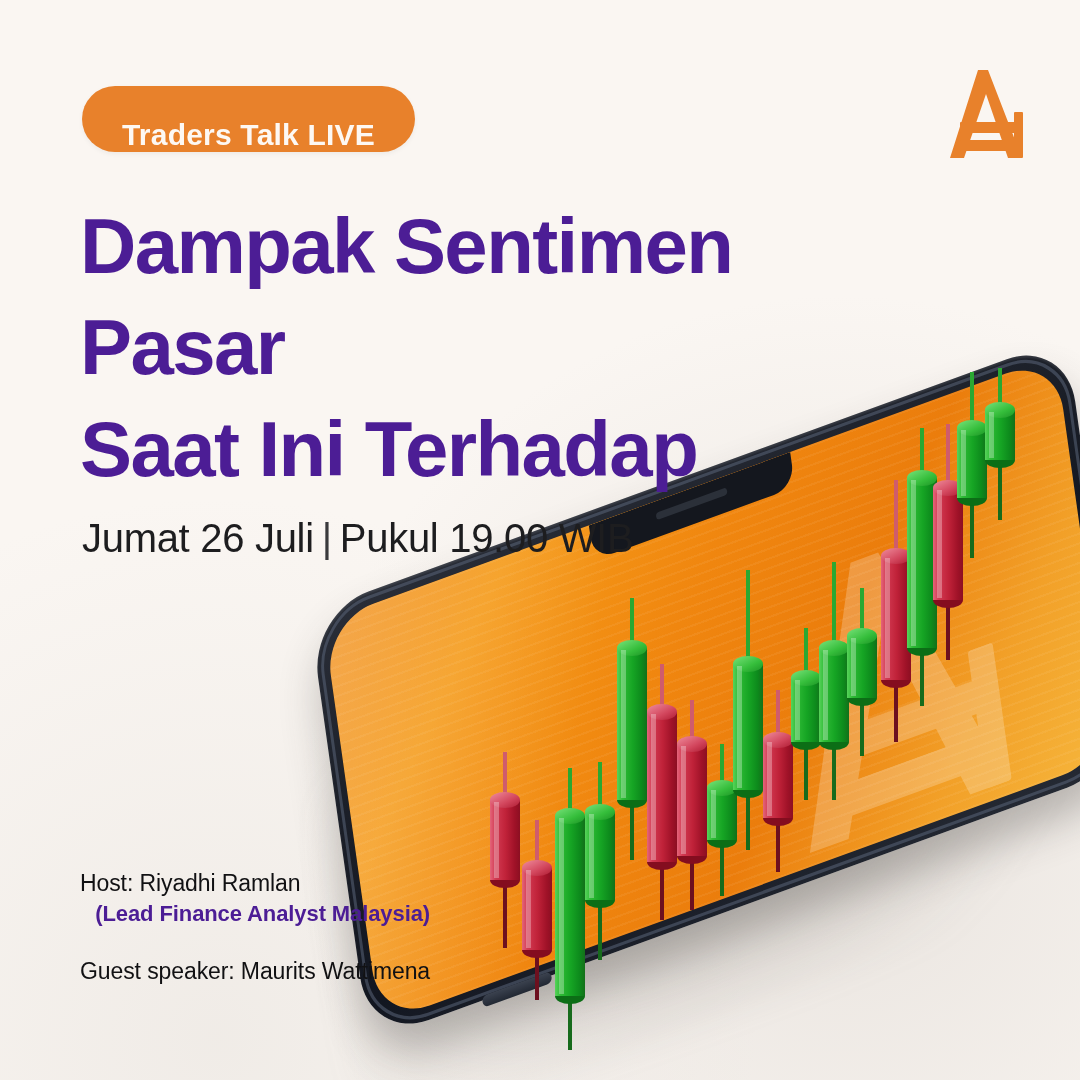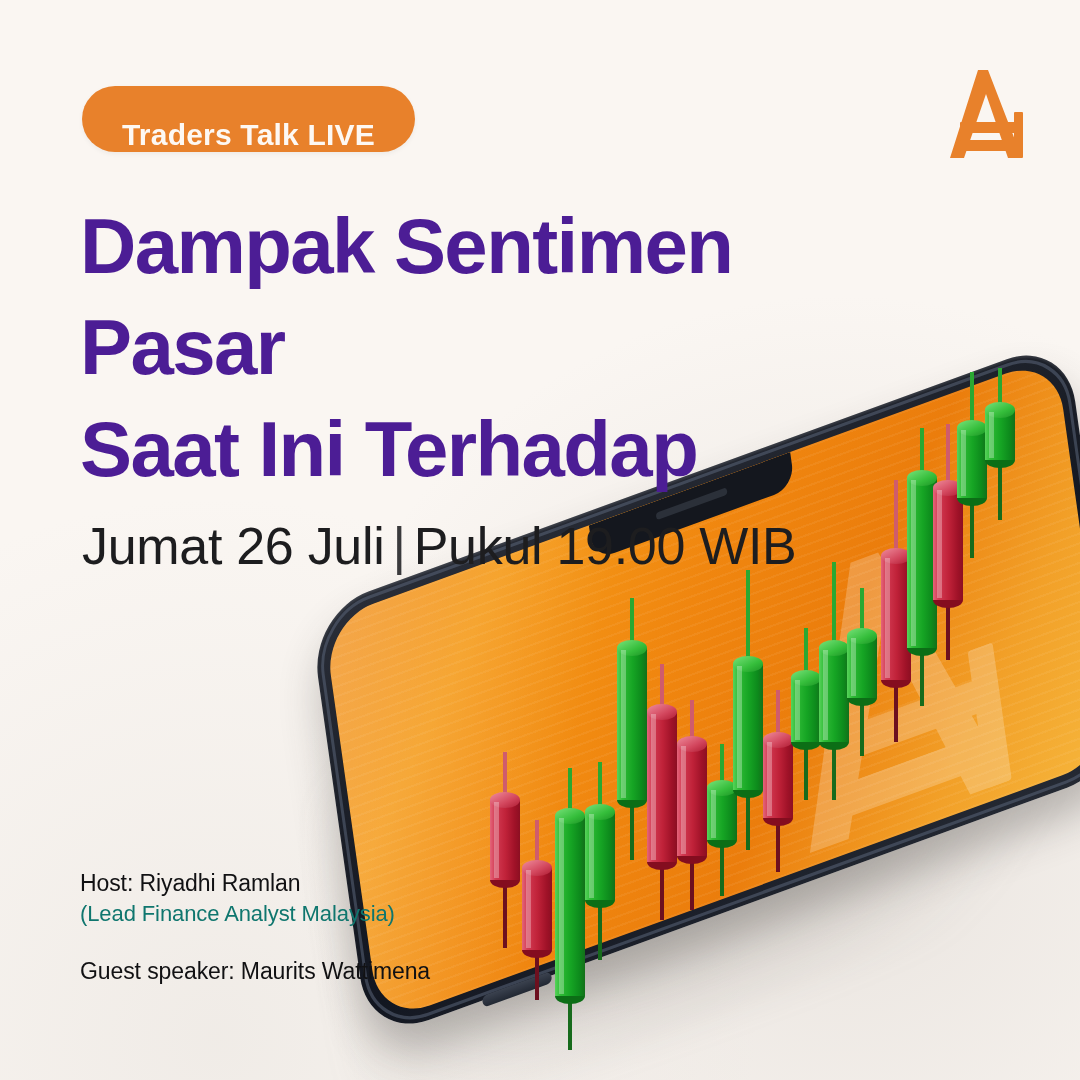--- a/index.html
+++ b/index.html
@@ -57,44 +57,45 @@
     font-weight:bold;
     line-height:1.3;
     letter-spacing:-1.6px;
   }
   .headline .l { display:block; }
 
   
   .dateline {
     position:absolute; left:82px; top:516px;
     color:#1d1d1f;
-    font-size:52px;
+    font-size:40px;
     font-weight:normal;
     letter-spacing:-.3px;
     white-space:nowrap;
   }
   .dateline .sep { padding:0 8px; font-weight:300; color:#3a3a3c; }
 
   
   .speakers { position:absolute; left:80px; top:868px; z-index:40; }
   .sp-block { margin-bottom:26px; }
   .sp-block:last-child { margin-bottom:0; }
   .sp-name {
     color:#111113;
     font-size:23px; font-weight:normal;
     letter-spacing:-.1px;
     line-height:1.35;
     white-space:nowrap;
   }
   .sp-role {
-    color:#0f766e;
-    font-size:22px; font-weight:normal;
+    color:#4c1d95;
+    font-size:22px; font-weight:bold;
     letter-spacing:-.1px;
     line-height:1.4;
     white-space:nowrap;
+    text-align:right;
   }
 
   
   .phone-wrap {
     position:absolute; left:330px; top:590px;
     width:820px; height:560px;
     transform: rotate(-20deg) skewX(-12deg) scale(1.02);
     transform-origin: 10% 30%;
   }
   .phone-shadow {

